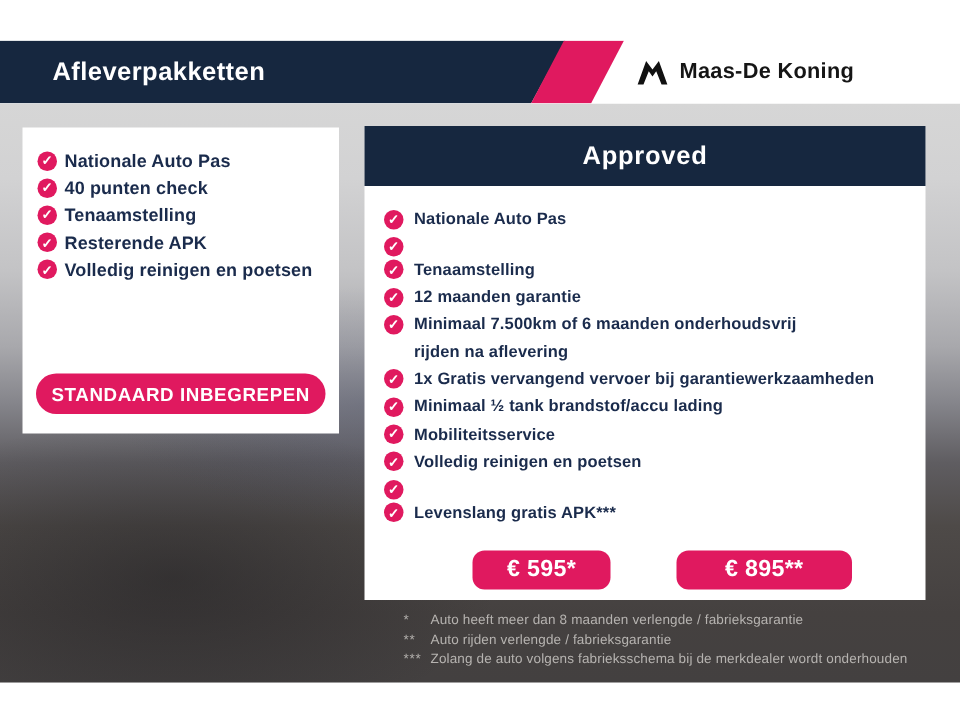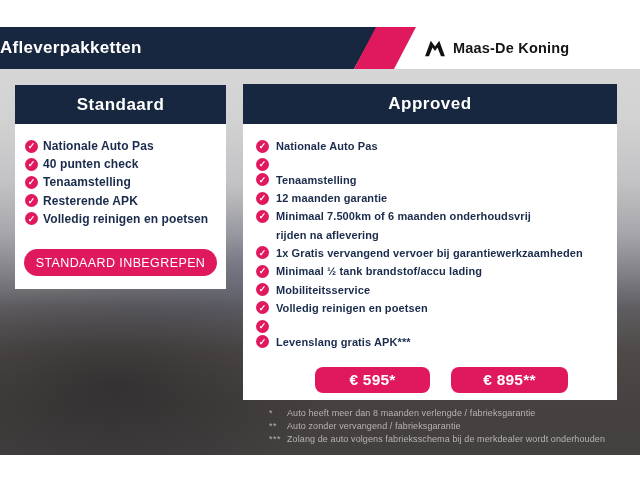--- a/index.html
+++ b/index.html
@@ -10,21 +10,21 @@
   .bg-photo{position:absolute;left:0;top:69px;width:640px;height:386px;
     background:
       radial-gradient(ellipse 55% 45% at 18% 82%, rgba(18,18,22,0.38), rgba(0,0,0,0) 62%),
       radial-gradient(ellipse 45% 35% at 38% 52%, rgba(68,74,102,0.28), rgba(0,0,0,0) 58%),
       linear-gradient(180deg,#d6d6d6 0%,#d2d2d3 13%,#c3c3c5 29%,#a8a8ac 42%,#84848a 52%,#5f5d61 62%,#4e4a48 73%,#454140 88%,#434040 100%);}
 
   
   .topbar{position:absolute;left:0;top:27px;width:640px;height:42px;background:#ffffff;}
   .topbar-navy{position:absolute;left:0;top:0;width:377px;height:42px;background:#16273f;
     clip-path:polygon(0 0,100% 0,calc(100% - 23px) 100%,0 100%);
-    display:flex;align-items:center;box-sizing:border-box;}
+    display:flex;align-items:center;padding-left:35px;box-sizing:border-box;}
   .topbar-title{color:#ffffff;font-size:17px;font-weight:bold;letter-spacing:0.3px;}
   .topbar-pink{position:absolute;left:354px;top:0;width:62px;height:42px;background:#e0195f;
     clip-path:polygon(22px 0,100% 0,calc(100% - 22px) 100%,0 100%);}
   .topbar-brand{position:absolute;left:424px;top:0;height:42px;display:flex;align-items:center;gap:7px;text-align:center;}
   .brand-mark{width:22px;height:17px;display:block;}
   .brand-name{font-size:14.5px;font-weight:bold;color:#151515;letter-spacing:0.2px;white-space:nowrap;}
 
   
   .card{position:absolute;background:#ffffff;}
   .card-standaard{left:15px;top:85px;width:211px;height:204px;}
@@ -40,27 +40,27 @@
   .item{display:flex;align-items:flex-start;}
   .card-standaard .item{line-height:18.2px;}
   .card-approved .item{line-height:18.3px;}
   .check{flex:0 0 13px;width:13px;height:13px;border-radius:50%;background:#e0195f;color:#ffffff;
     font-size:9px;font-weight:bold;display:flex;align-items:center;justify-content:center;margin-top:2.5px;}
   .item-text{color:#1a2b4c;font-weight:bold;white-space:pre-line;}
   .card-standaard .item-text{font-size:12px;margin-left:5px;letter-spacing:0.1px;}
   .card-approved .item-text{font-size:11px;margin-left:7px;letter-spacing:0.1px;}
 
   .included-btn{position:absolute;left:9px;top:164px;width:193px;height:27px;background:#e0195f;
-    border:none;border-radius:13.5px;color:#ffffff;font-family:inherit;font-weight:normal;font-size:12.5px;
+    border:none;border-radius:13.5px;color:#ffffff;font-family:inherit;font-weight:bold;font-size:12.5px;
     letter-spacing:0.4px;display:flex;align-items:center;justify-content:center;cursor:pointer;}
 
   .price-btn{position:absolute;top:283px;height:26px;background:#e0195f;border:none;border-radius:8px;
     color:#ffffff;font-family:inherit;font-weight:bold;font-size:15.5px;display:flex;align-items:center;
     justify-content:center;cursor:pointer;letter-spacing:0.2px;}
-  .price-btn.p1{left:72px;width:115px;}
+  .price-btn.p1{left:72px;width:92px;}
   .price-btn.p2{left:208px;width:117px;}
 
   
   .footnotes{position:absolute;left:269px;top:407px;width:356px;color:#b6b3b0;font-size:9px;line-height:13px;}
   .footnote{display:flex;}
   .fn-marker{flex:0 0 18px;letter-spacing:0.5px;}
   .fn-text{flex:1;letter-spacing:0.1px;}
 </style>
 </head>
 <body>
@@ -76,21 +76,20 @@
     <div class="topbar-pink"></div>
     <div class="topbar-brand">
       <svg class="brand-mark" viewBox="0 0 30 24" xmlns="http://www.w3.org/2000/svg">
         <path d="M1 23 L9 1 L15 9 L21 1 L29 23 L23.5 23 L18.5 10.5 L15 15.5 L11.5 10.5 L6.5 23 Z" fill="#111111"></path>
       </svg>
       <span class="brand-name">Maas-De Koning</span>
     </div>
   </div>
 
   <div class="card card-standaard">
-    <div class="card-header">Standaard</div>
     <div class="list">
       <div class="item">
         <span class="check">✓</span>
         <span class="item-text">Nationale Auto Pas</span>
       </div>
       <div class="item">
         <span class="check">✓</span>
         <span class="item-text">40 punten check</span>
       </div>
       <div class="item">
@@ -160,21 +159,21 @@
     <button class="price-btn p2">€ 895**</button>
   </div>
 
   <div class="footnotes">
     <div class="footnote">
       <span class="fn-marker">*</span>
       <span class="fn-text">Auto heeft meer dan 8 maanden verlengde / fabrieksgarantie</span>
     </div>
     <div class="footnote">
       <span class="fn-marker">**</span>
-      <span class="fn-text">Auto zonder vervangend / fabrieksgarantie</span>
+      <span class="fn-text">Auto rijden verlengde / fabrieksgarantie</span>
     </div>
     <div class="footnote">
       <span class="fn-marker">***</span>
       <span class="fn-text">Zolang de auto volgens fabrieksschema bij de merkdealer wordt onderhouden</span>
     </div>
   </div>
 
 </div>
 
 </body></html>

